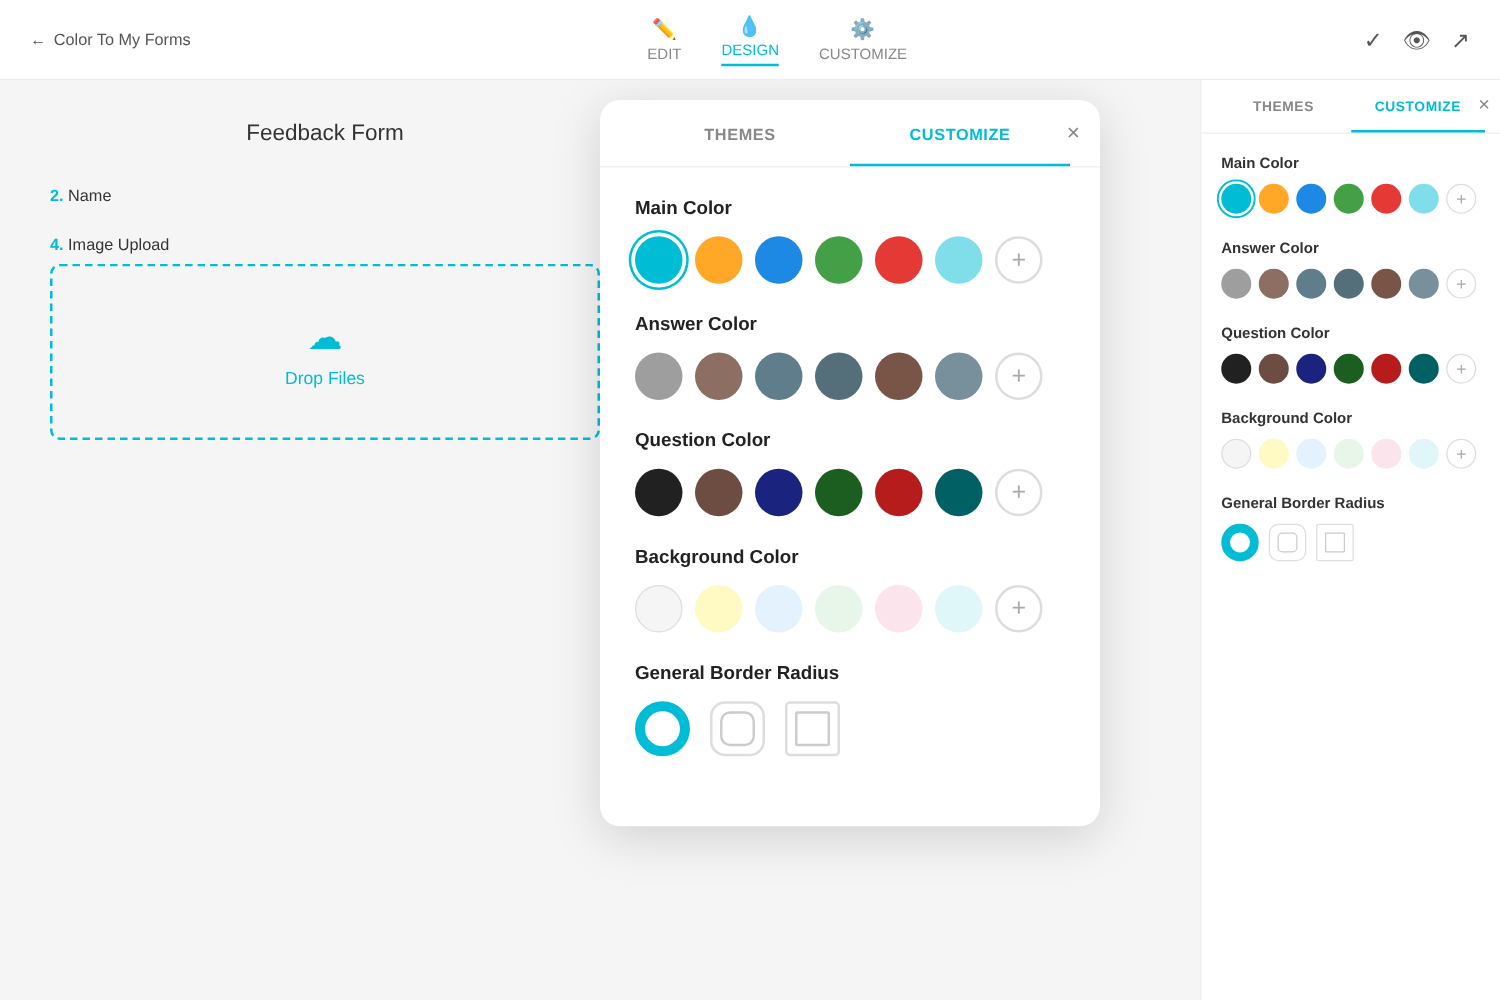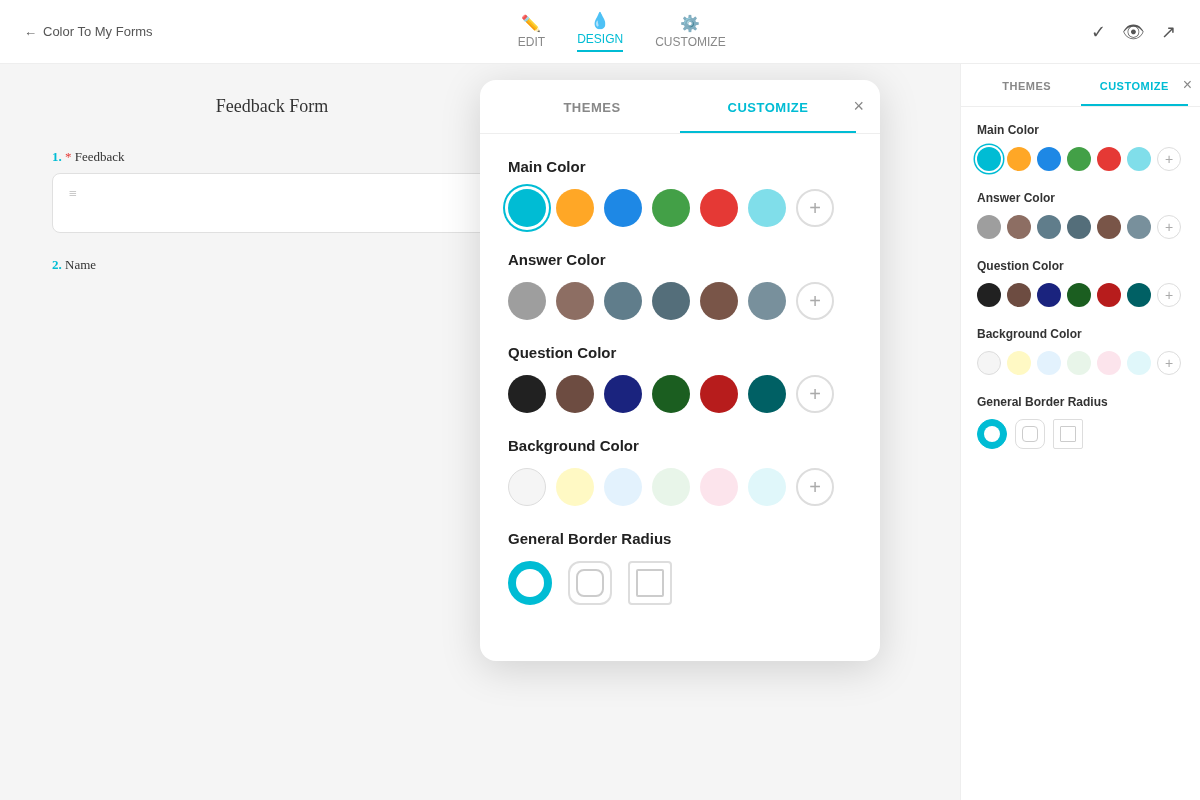--- a/index.html
+++ b/index.html
@@ -92,26 +92,25 @@
       position: absolute;
       top: 64px;
       left: 0; right: 0; bottom: 0;
       background: #f5f5f5;
       overflow: hidden;
     }
 
     
     .form-panel {
       position: absolute;
-      top: 0; left: 12px;
+      top: 0; left: 0;
       width: 520px;
       height: 100%;
       background: #f5f5f5;
       padding: 32px 40px;
-      font-family: Liberation Serif, serif;
     }
     .form-title {
       font-size: 18px;
       font-weight: 500;
       color: #333;
       text-align: center;
       margin-bottom: 32px;
     }
     .form-field {
       margin-bottom: 24px;
@@ -438,39 +437,39 @@
     <span>👁</span>
     <span>↗</span>
   </div>
 </div>
 
 <div class="main-area">
 
   <div class="form-panel">
     <div class="form-title">Feedback Form</div>
 
-    <div class="form-field">
-      <div class="field-label">
-        <span class="number">1.</span>
-        <span class="required"> *</span>
-        Feedback
-      </div>
-      <div class="field-input" style="height:60px; align-items:flex-start;">
-        <span class="input-icon">≡</span>
-      </div>
-    </div>
 
     <div class="form-field">
       <div class="field-label">
         <span class="number">2.</span>
         Name
       </div>
     </div>
 
 
+    <div class="form-field">
+      <div class="field-label">
+        <span class="number">4.</span>
+        <span>Image Upload</span>
+      </div>
+      <div class="image-upload-area">
+        <span class="upload-icon">☁</span>
+        <span>Drop Files</span>
+      </div>
+    </div>
   </div>
 
   <div class="customize-modal">
     <div class="modal-tabs">
       <div class="modal-tab">
         <span>THEMES</span>
       </div>
       <div class="modal-tab active">
         <span>CUSTOMIZE</span>
       </div>

